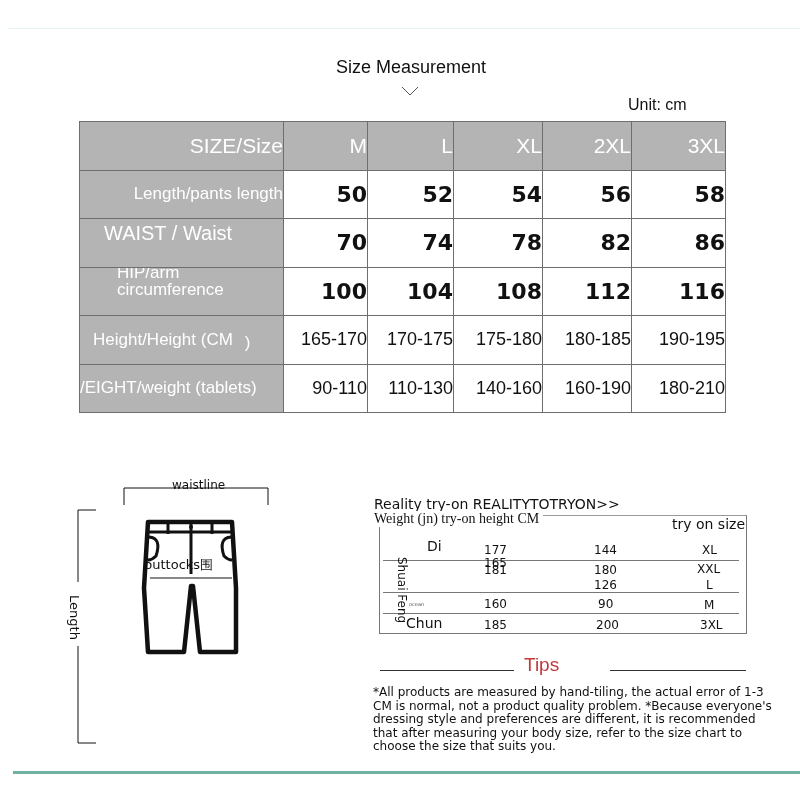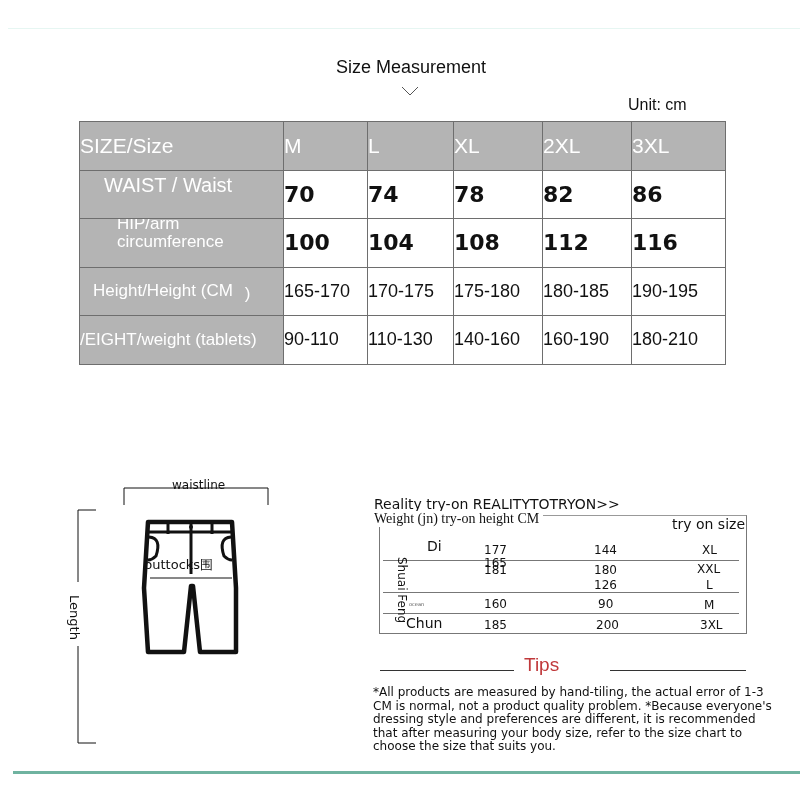--- a/index.html
+++ b/index.html
@@ -7,21 +7,21 @@
     body { position: relative; font-family: "DejaVu Sans", sans-serif; color: #111; }
 
     .top-rule { position: absolute; left: 8px; top: 28px; width: 792px; height: 1px; background: #e6f6f2; }
     .bottom-rule { position: absolute; left: 13px; top: 771px; width: 787px; height: 3px; background: #6fb3a0; }
 
     .title { position: absolute; left: 0; width: 822px; top: 57px; text-align: center; font-size: 18px; color: #111; font-family: "Liberation Sans", sans-serif; }
     .chev { position: absolute; left: 401px; top: 86px; width: 18px; height: 10px; }
     .unit { position: absolute; left: 628px; top: 96px; font-size: 16px; color: #111; font-family: "Liberation Sans", sans-serif; text-align: center; }
 
     table.size-table { position: absolute; left: 79px; top: 121px; width: 646px; border-collapse: collapse; table-layout: fixed; }
-    table.size-table td, table.size-table th { border: 1.5px solid #6e6e6e; height: 48.5px; text-align: left; vertical-align: middle; overflow: hidden; white-space: nowrap; }
+    table.size-table td, table.size-table th { border: 1.5px solid #6e6e6e; height: 48.5px; text-align: right; vertical-align: middle; overflow: hidden; white-space: nowrap; }
     table.size-table th { background: #b4b4b4; color: #ffffff; font-weight: normal; font-size: 21px; font-family: "Liberation Sans", sans-serif; }
     table.size-table td.rowhead { background: #b4b4b4; color: #ffffff; font-size: 17px; font-family: "Liberation Sans", sans-serif; line-height: 1.05; }
     table.size-table td.val { background: #ffffff; color: #111; }
     td.bold { font-weight: bold; font-size: 22px; font-family: "DejaVu Sans", sans-serif; }
     td.range { font-size: 18px; color: #333; font-family: "Liberation Sans", sans-serif; }
     .rh-left { text-align: left !important; padding-left: 36px; }
 
     
     .diagram { position: absolute; left: 60px; top: 470px; width: 240px; height: 290px; }
     .waist-label { position: absolute; left: 112px; top: 8px; font-size: 12px; font-family: "DejaVu Sans", sans-serif; }
@@ -65,20 +65,28 @@
       <col style="width:94px">
   </colgroup>
   <tbody>
       <tr>
     <th>SIZE/Size</th>
     <th>M</th>
     <th>L</th>
     <th>XL</th>
     <th>2XL</th>
     <th>3XL</th>
+  </tr>
+  <tr>
+    <td class="rowhead" style="font-size:17px;padding-left:10px;">Length/pants length</td>
+    <td class="val bold">50</td>
+    <td class="val bold">52</td>
+    <td class="val bold">54</td>
+    <td class="val bold">56</td>
+    <td class="val bold">58</td>
   </tr>
   <tr>
     <td class="rowhead rh-left" style="font-size:20px;padding-left:24px;vertical-align:top;padding-top:4px;">WAIST / Waist</td>
     <td class="val bold">70</td>
     <td class="val bold">74</td>
     <td class="val bold">78</td>
     <td class="val bold">82</td>
     <td class="val bold">86</td>
   </tr>
   <tr>

